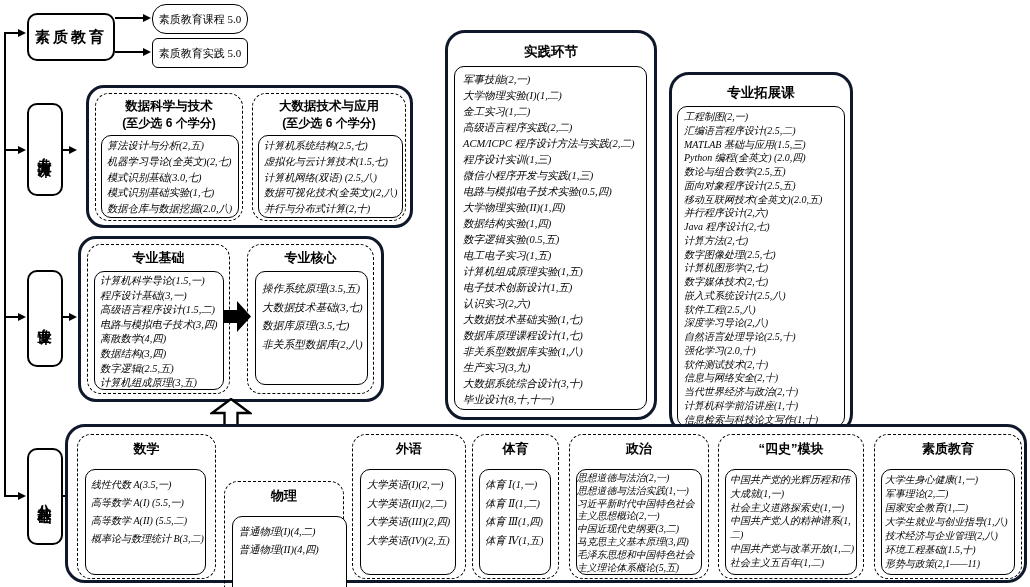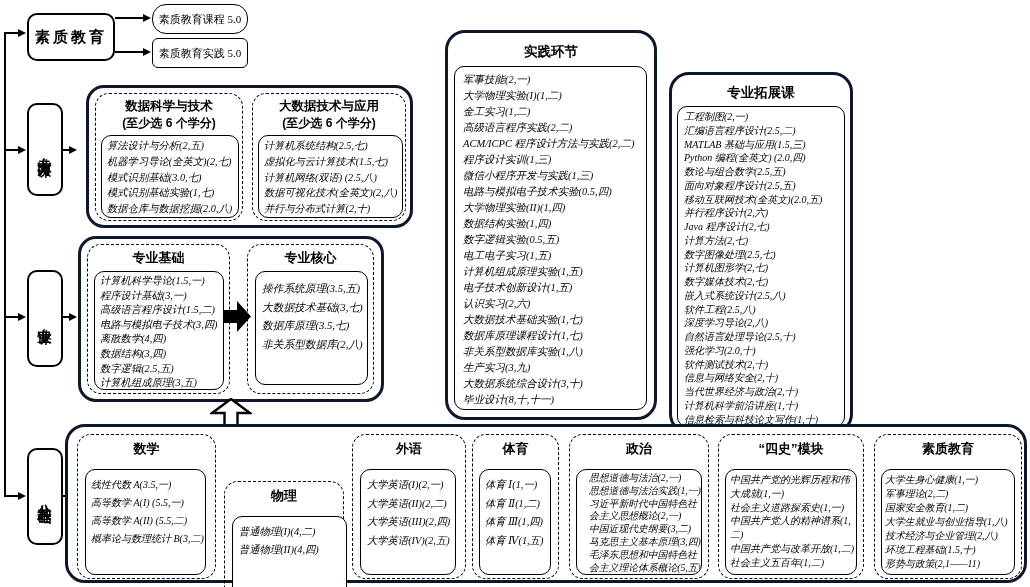--- a/index.html
+++ b/index.html
@@ -226,21 +226,21 @@
       <div class="innerbox list" style="left:6px;top:34px;width:72px;height:106px;font-size:10.3px;line-height:18.5px;padding:6px 0 0 5px;">
           <div class="course">体育 Ⅰ(1,一)</div>
           <div class="course">体育 Ⅱ(1,二)</div>
           <div class="course">体育 Ⅲ(1,四)</div>
           <div class="course">体育 Ⅳ(1,五)</div>
         </div>
     </div>
 
     <div class="abs dashedbox" style="left:501px;top:7px;width:140px;height:145px;">
       <div class="gtitle" style="top:5px;">政治</div>
-      <div class="innerbox list wrap" style="left:6px;top:34px;width:126px;height:106px;font-size:9.8px;line-height:12.8px;padding:2px 0 0 12px;">
+      <div class="innerbox list wrap" style="left:6px;top:34px;width:126px;height:106px;font-size:9.8px;line-height:12.8px;padding:2px 0 0 0;">
           <div class="course">思想道德与法治(2,一)</div>
           <div class="course">思想道德与法治实践(1,一)</div>
           <div class="course">习近平新时代中国特色社会主义思想概论(2,一)</div>
           <div class="course">中国近现代史纲要(3,二)</div>
           <div class="course">马克思主义基本原理(3,四)</div>
           <div class="course">毛泽东思想和中国特色社会主义理论体系概论(5,五)</div>
         </div>
     </div>
 
     <div class="abs dashedbox" style="left:650px;top:7px;width:146px;height:145px;">

